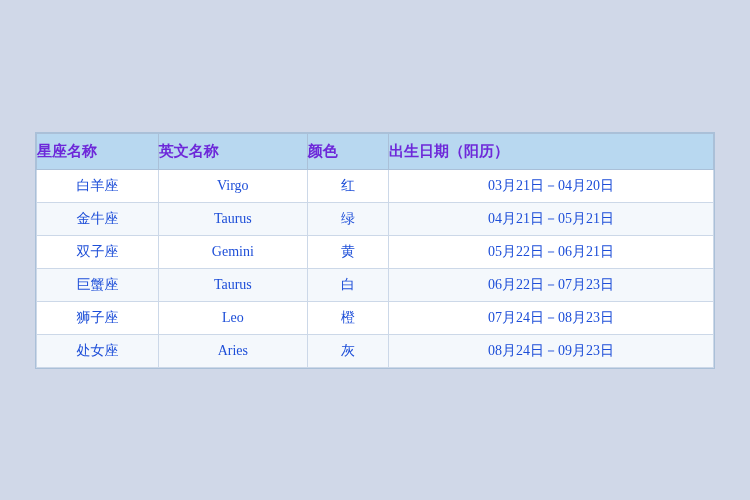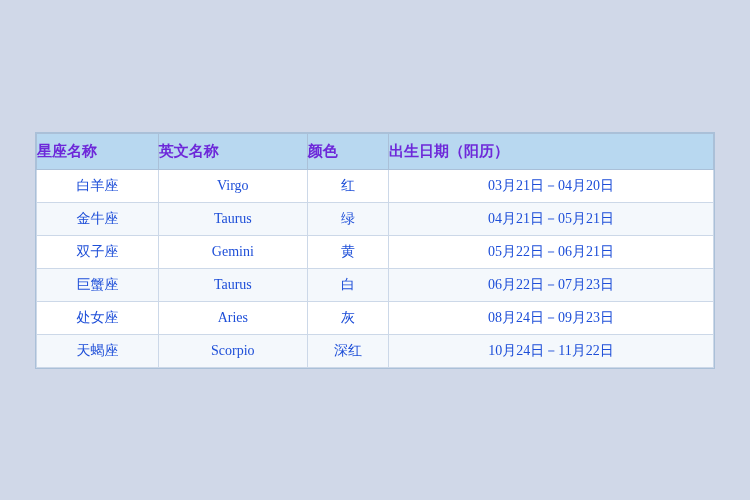--- a/index.html
+++ b/index.html
@@ -85,26 +85,26 @@
           <td>黄</td>
           <td>05月22日－06月21日</td>
         </tr>
         <tr>
           <td>巨蟹座</td>
           <td>Taurus</td>
           <td>白</td>
           <td>06月22日－07月23日</td>
         </tr>
         <tr>
+          <td>狮子座</td>
+          <td>Leo</td>
+          <td>橙</td>
+          <td>07月24日－08月23日</td>
+        </tr>
+        <tr>
           <td>处女座</td>
           <td>Aries</td>
           <td>灰</td>
           <td>08月24日－09月23日</td>
-        </tr>
-        <tr>
-          <td>天蝎座</td>
-          <td>Scorpio</td>
-          <td>深红</td>
-          <td>10月24日－11月22日</td>
         </tr>
       </tbody>
   </table>
 </div>
 
 </body></html>

